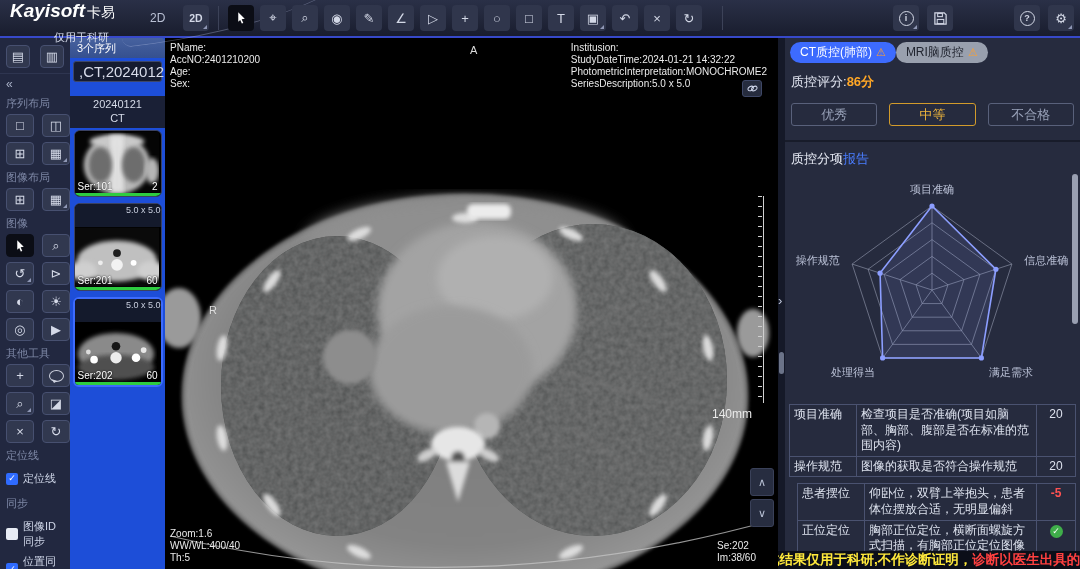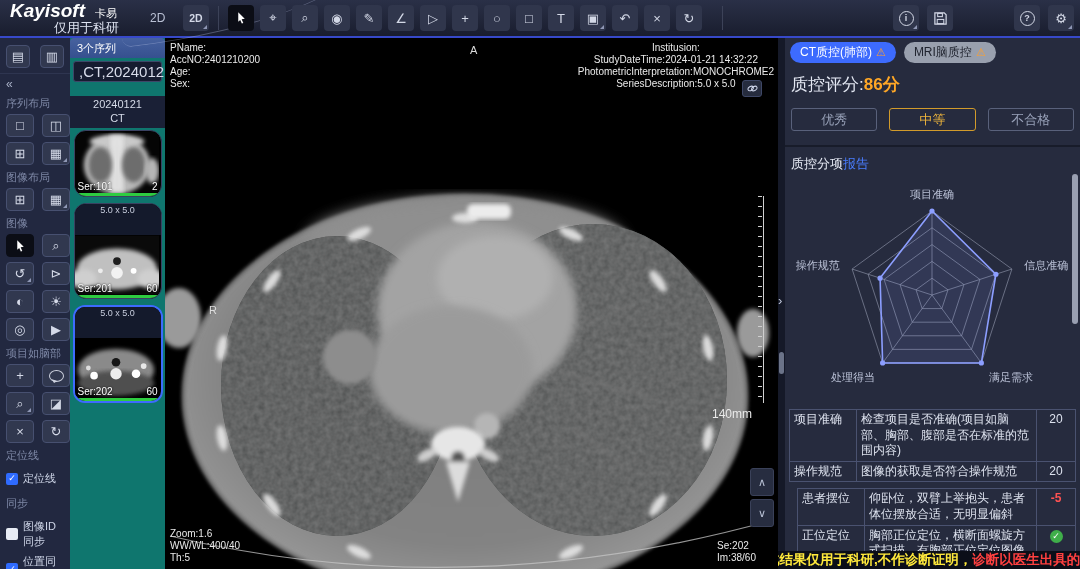--- a/index.html
+++ b/index.html
@@ -5,22 +5,22 @@
   html,body{margin:0;padding:0;background:#000;}
   .app{position:relative;width:1080px;height:569px;overflow:hidden;background:#05070d;
        font-family:"Liberation Sans","DejaVu Sans",sans-serif;}
   
   .topbar{position:absolute;left:0;top:0;width:1080px;height:36px;
           background:linear-gradient(180deg,#2a3047,#191d2e);border-bottom:2px solid #3749c9;z-index:6}
   .swoosh{position:absolute;left:118px;top:-34px;width:250px;height:66px;
           border-bottom:1px solid rgba(190,200,235,.33);border-radius:0 0 100% 10px;transform:rotate(-7deg);pointer-events:none}
   .logo{position:absolute;left:10px;top:1px;color:#fff;line-height:1}
   .logo-main{font-size:19px;font-weight:bold;font-style:italic}
-  .logo-cn{font-size:11px;margin-left:10px;font-style:normal}
-  .logo-sub{font-size:13px;color:#dfe4f2;margin-left:44px;margin-top:1px}
+  .logo-cn{font-size:14px;margin-left:2px;font-style:normal}
+  .logo-sub{font-size:11px;color:#dfe4f2;margin-left:44px;margin-top:12px}
   .mode2d{position:absolute;left:150px;top:11px;font-size:12px;color:#b9c0d4}
   .tbar{position:absolute;left:183px;top:5px;display:flex;gap:6px;align-items:center}
   .tbtn{position:relative;width:26px;height:26px;border-radius:4px;background:#30364c;color:#d3d8e6;
         font-size:13px;display:flex;align-items:center;justify-content:center;border:none;padding:0;cursor:pointer}
   .tbtn.lbl{font-size:10.5px;font-weight:bold}
   .tbtn.active{background:#0b0d15}
   .corner::after{content:"";position:absolute;right:2px;bottom:2px;width:0;height:0;
         border-left:4px solid transparent;border-bottom:4px solid #8f97b5}
   .vsep{width:1px;height:24px;background:#3c4258;margin:0 3px}
   .tb-g2{position:absolute;left:893px;top:5px;display:flex;gap:8px}
@@ -41,65 +41,65 @@
   .checks{padding:0 6px}
   .cb{display:flex;align-items:center;gap:5px;margin:5px 0;font-size:11px;color:#cfd6e8;cursor:pointer}
   .box{flex:none;width:12px;height:12px;border-radius:2px;background:#e8ecf5;display:inline-flex;
        align-items:center;justify-content:center;color:#fff}
   .box.checked{background:#2f6bff}
   .box.checked::after{content:"✓";font-size:9px;line-height:1}
   .bubble{display:inline-block;width:13px;height:10px;border:1.4px solid #cfd3e0;border-radius:50%;position:relative}
   .bubble::after{content:"";position:absolute;left:1px;bottom:-5px;border:3px solid transparent;border-top-color:#cfd3e0;transform:rotate(15deg)}
   .ptr{width:13px;height:14px;display:block}
   
-  .series{position:absolute;left:70px;top:38px;width:95px;height:531px;background:#0f766e}
+  .series{position:absolute;left:70px;top:38px;width:95px;height:531px;background:#1d4ed8}
   .series-head{height:20px;background:linear-gradient(180deg,#47629f,#35508f);color:#fff;font-size:11px;
                line-height:20px;padding-left:7px;border-radius:4px 4px 0 0}
   .series-select{margin:3px;height:19px;background:#161c30;border:1px solid #3d4768;border-radius:3px;color:#d8dcea;
                  font-size:15px;display:flex;align-items:center;justify-content:space-between;padding:0 5px;cursor:pointer}
   .chev{width:6px;height:6px;border-right:1.4px solid #aab3c8;border-bottom:1.4px solid #aab3c8;transform:rotate(45deg);margin-top:-2px}
   .series-group{margin-top:14px;background:#1a2036;color:#d5dae8;font-size:11px;text-align:center;padding:2px 0;line-height:1.25}
   .thumbs{display:flex;flex-direction:column;align-items:center;gap:6px;margin-top:2px}
-  .thumb{position:relative;width:86px;border:1px solid #3a4161;border-radius:12px;overflow:hidden;background:#000;cursor:pointer}
+  .thumb{position:relative;width:86px;border:1px solid #3a4161;border-radius:6px;overflow:hidden;background:#000;cursor:pointer}
   .thumb.selected{border:2px solid #3d6bfe}
-  .thumb .cap{height:31px;font-size:9px;text-align:center;color:#c8cede;background:#141a2c;line-height:13px}
+  .thumb .cap{height:23px;font-size:9px;text-align:right;color:#c8cede;background:#141a2c;line-height:13px}
   .thumb svg{display:block}
   .thumb .meta{position:absolute;bottom:4px;left:0;right:0;display:flex;justify-content:space-between;
                padding:0 3px;font-size:10px;color:#fff;text-shadow:0 0 2px #000}
   .thumb .bar{height:3px;background:#2ecc40}
   
   .viewport{position:absolute;left:165px;top:38px;width:613px;height:531px;background:#000;overflow:hidden}
   .viewport svg.ct{position:absolute;left:0;top:0}
   .ov{position:absolute;color:#eaeaea;font-size:10px;line-height:1.2;text-shadow:0 0 2px #000;z-index:3;white-space:nowrap}
   .ov.tl{left:5px;top:4px}
-  .ov.tr{right:4px;top:4px;text-align:center}
+  .ov.tr{right:11px;top:4px;text-align:left}
   .ov.bl{left:5px;bottom:5px}
   .ov.br{right:22px;bottom:5px;}
   .mark{position:absolute;color:#dcdcdc;font-size:11px;z-index:3}
   .linkbtn{position:absolute;right:16px;top:42px;width:18px;height:15px;background:#262c3e;border:1px solid #3e4766;
            border-radius:3px;display:flex;align-items:center;justify-content:center;z-index:3;cursor:pointer}
   .ruler{position:absolute;right:14px;top:158px;height:207px;width:7px;border-right:1px solid #cfcfcf;z-index:3}
   .ruler::before{content:"";position:absolute;right:1px;top:0;bottom:0;width:4px;
            background:repeating-linear-gradient(to bottom,#cfcfcf 0 1px,transparent 1px 10px)}
   .ruler-label{position:absolute;right:26px;top:369px;font-size:12px;color:#eaeaea;z-index:3}
   .vscroll-btns{position:absolute;right:4px;bottom:42px;display:flex;flex-direction:column;gap:3px;z-index:3}
   .vsb{width:22px;height:26px;background:#272d40;border:1px solid #3a4159;border-radius:3px;color:#b8c0d4;
        font-size:11px;display:flex;align-items:center;justify-content:center;cursor:pointer}
   
   .divider{position:absolute;left:778px;top:38px;width:7px;height:531px;background:#151928;z-index:4}
   .div-chev{position:absolute;left:0;top:255px;color:#c3cade;font-size:13px;cursor:pointer}
   .div-thumb{position:absolute;left:1px;top:314px;width:5px;height:22px;background:#6b7388;border-radius:2.5px;cursor:pointer}
   
   .rpanel{position:absolute;left:785px;top:38px;width:295px;height:531px;background:#262b3e;overflow:hidden}
-  .tabs{display:flex;gap:8px;padding:4px 0 0 5px}
+  .tabs{display:flex;padding:4px 0 0 5px}
   .pill{height:21px;border-radius:11px;padding:0 10px;font-size:12px;display:flex;align-items:center;gap:4px;border:none;cursor:pointer}
   .pill.on{background:#3d6bfe;color:#fff}
   .pill.off{background:#99a0ae;color:#20242f}
   .warn{color:#ff9f2e;font-size:11px}
-  .score{padding:10px 0 0 6px;font-size:17px;color:#e3e7f2}
+  .score{padding:10px 0 0 6px;font-size:13px;color:#e3e7f2}
   .score b{color:#ffa726;font-weight:bold}
   .grades{display:flex;gap:12px;padding:12px 6px 0}
   .grade{flex:1;height:23px;border:1px solid #59617b;border-radius:3px;background:transparent;color:#98a1b8;font-size:13px;cursor:pointer}
   .grade.active{border-color:#d29b2b;color:#f0b63c}
   .rdiv{height:2px;background:#181c2a;margin-top:14px}
   .subhead{display:flex;justify-content:flex-start;align-items:center;padding:8px 8px 0 6px}
   .subhead .t{font-size:13px;color:#e8ecf6}
   .subhead .r{font-size:13px;color:#4a7dff;cursor:pointer}
   #radar-svg{display:block;margin:0 auto}
   .rscroll{position:absolute;right:2px;top:136px;width:6px;height:150px;background:#aeb4c6;border-radius:3px;opacity:.85;cursor:pointer}
@@ -264,21 +264,21 @@
         <button class="sb-btn">
             <span>☀</span>
           </button>
         <button class="sb-btn">
             <span>◎</span>
           </button>
         <button class="sb-btn">
             <span>▶</span>
           </button>
       </div>
-      <div class="sb-label">项目如脑部</div>
+      <div class="sb-label">其他工具</div>
       <div class="sb-grid">
         <button class="sb-btn">
             <span>+</span>
           </button>
         <button class="sb-btn">
             <span class="bubble"></span>
           </button>
         <button class="sb-btn corner">
             <span>⌕</span>
           </button>

